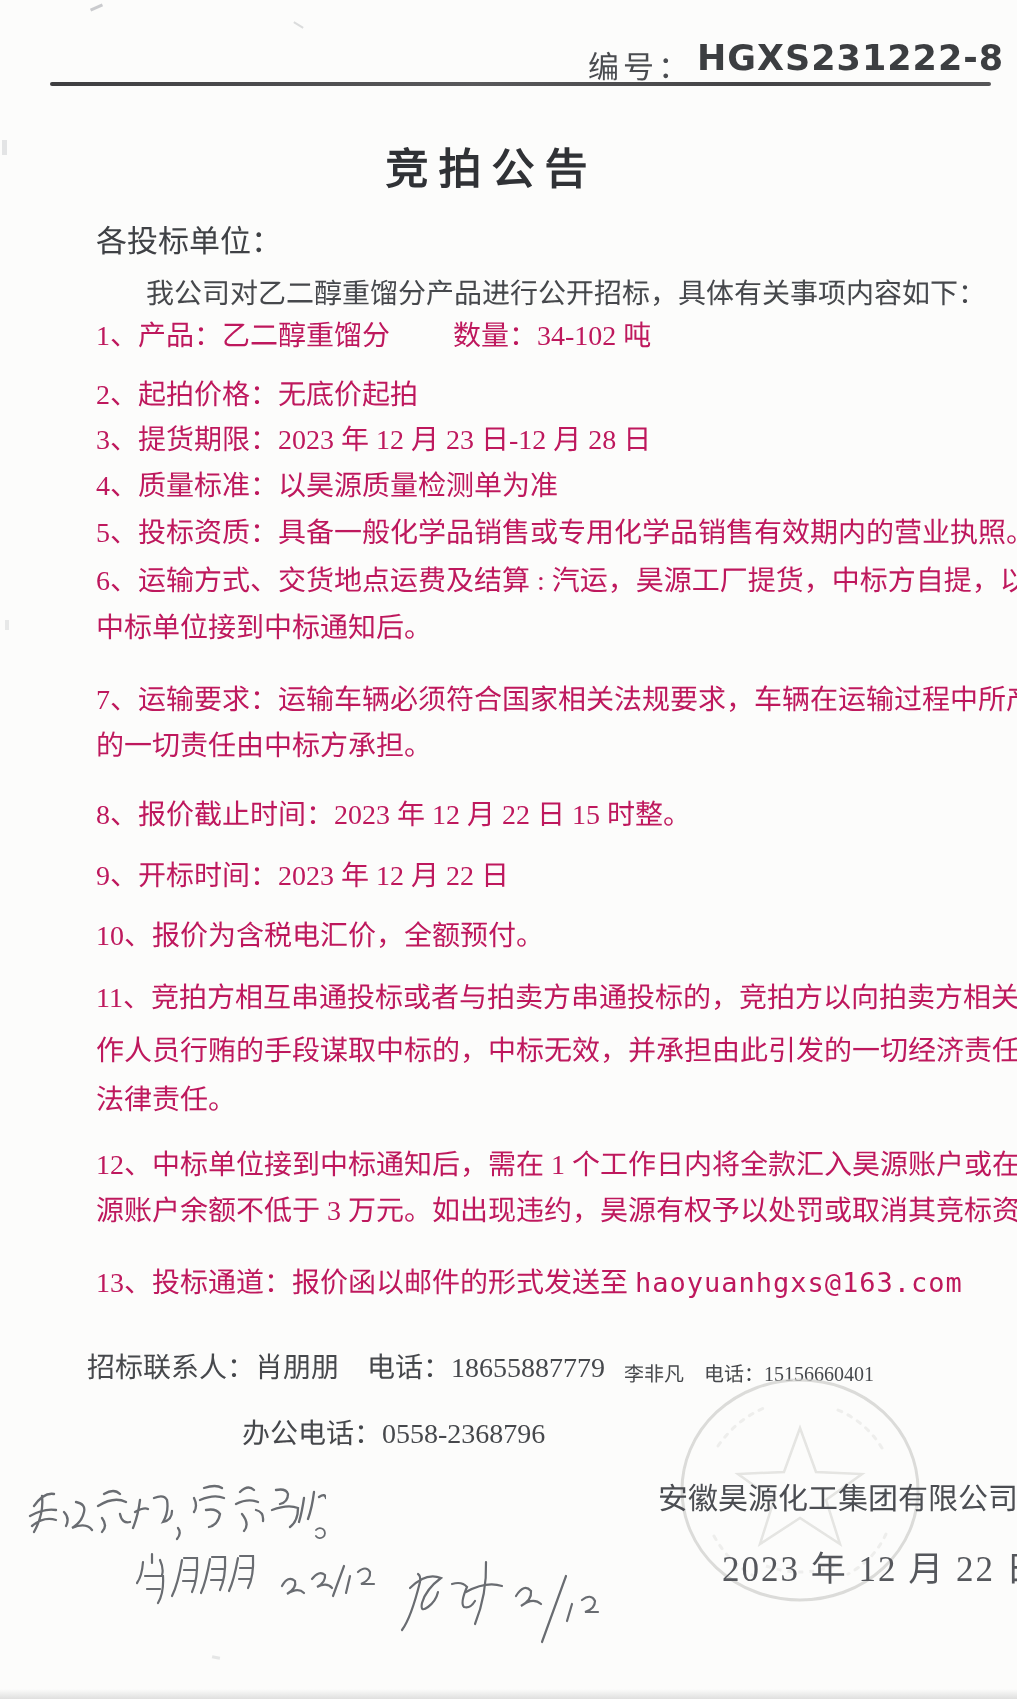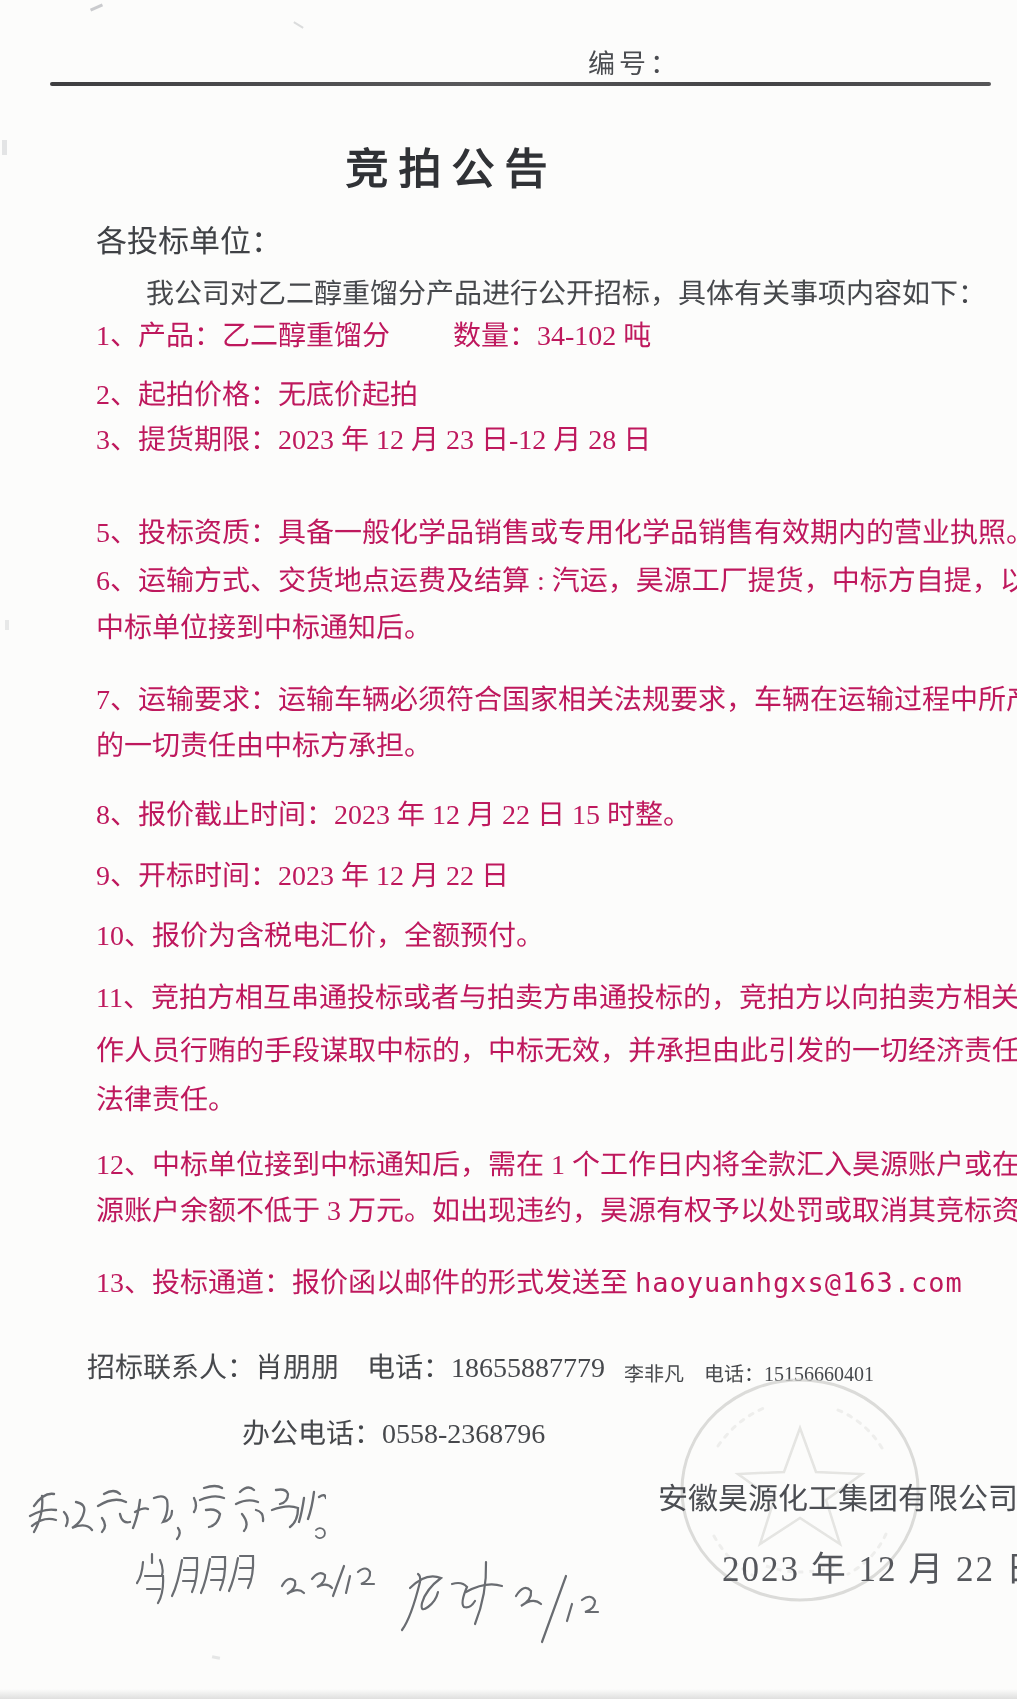--- a/index.html
+++ b/index.html
@@ -7,36 +7,36 @@
     position:relative;
     width:1017px;height:1699px;
     margin:0 auto;
     background:#fcfcfb;
     overflow:hidden;
     font-family:"Liberation Serif","DejaVu Serif",serif;
     color:#46484c;
   }
   .abs{position:absolute;white-space:pre;}
   .doc-number-label{
-    top:42px;left:588px;font-size:27px;letter-spacing:4px;color:#4a4c50;
+    top:42px;left:588px;font-size:31px;letter-spacing:4px;color:#4a4c50;
   }
   .doc-number{
     top:38px;left:697px;
     font-family:"DejaVu Sans","Liberation Sans",sans-serif;
     font-weight:bold;font-size:35px;letter-spacing:1px;color:#3c3e41;
   }
   .rule{
     position:absolute;top:82px;left:50px;width:941px;height:4px;
     background:linear-gradient(90deg,#3e3e40 0%,#59595b 45%,#434345 75%,#565658 100%);
     border-radius:2px;
   }
   .title{
     top:134px;left:0;width:885px;text-align:center;text-indent:18px;
     font-size:43px;font-weight:bold;letter-spacing:10px;color:#303236;
-    white-space:pre;position:absolute;
+    white-space:pre;position:absolute;padding-left:40px;
   }
   .salutation{top:216px;left:96px;font-size:31px;color:#3f4145;}
   .intro{top:271px;left:146px;font-size:28px;}
   .doc-line{font-size:28px;left:96px;line-height:30px;color:#be185d;}
   .contact-left{top:1345px;left:87px;font-size:28px;}
   .contact-right{top:1343px;left:624px;font-size:20px;margin-top:15px;}
   .office-line{top:1411px;left:242px;font-size:28px;}
   .company-line{top:1474px;left:658px;font-size:30px;color:#4b4d52;z-index:3;}
   .date-line{top:1540px;left:722px;font-size:35px;letter-spacing:2px;color:#55575c;z-index:3;}
   .email{font-family:"DejaVu Sans Mono","Liberation Mono",monospace;font-size:27px;letter-spacing:1px;}
@@ -47,30 +47,32 @@
     position:absolute;left:0;bottom:0;width:100%;height:10px;
     background:linear-gradient(0deg,rgba(90,90,92,.18),rgba(90,90,92,0));
   }
 </style>
 </head>
 <body>
 
 <div class="page">
 
   <span class="abs doc-number-label">编号：</span>
+  <span class="abs doc-number">HGXS231222-8</span>
   <div class="rule"></div>
 
   <div class="title">竞拍公告</div>
 
   <div class="abs intro">我公司对乙二醇重馏分产品进行公开招标，具体有关事项内容如下：</div>
   <div class="abs salutation">各投标单位：</div>
 
   <div class="abs doc-line" style="top:321px">1、产品：乙二醇重馏分　　 数量：34-102 吨</div>
   <div class="abs doc-line" style="top:380px">2、起拍价格：无底价起拍</div>
   <div class="abs doc-line" style="top:425px">3、提货期限：2023 年 12 月 23 日-12 月 28 日</div>
+  <div class="abs doc-line" style="top:471px">4、质量标准：以昊源质量检测单为准</div>
   <div class="abs doc-line" style="top:518px">5、投标资质：具备一般化学品销售或专用化学品销售有效期内的营业执照。</div>
   <div class="abs doc-line" style="top:566px">6、运输方式、交货地点运费及结算 : 汽运，昊源工厂提货，中标方自提，以</div>
   <div class="abs doc-line" style="top:613px">中标单位接到中标通知后。</div>
   <div class="abs doc-line" style="top:685px">7、运输要求：运输车辆必须符合国家相关法规要求，车辆在运输过程中所产生</div>
   <div class="abs doc-line" style="top:731px">的一切责任由中标方承担。</div>
   <div class="abs doc-line" style="top:800px">8、报价截止时间：2023 年 12 月 22 日 15 时整。</div>
   <div class="abs doc-line" style="top:861px">9、开标时间：2023 年 12 月 22 日</div>
   <div class="abs doc-line" style="top:921px">10、报价为含税电汇价，全额预付。</div>
   <div class="abs doc-line" style="top:983px">11、竞拍方相互串通投标或者与拍卖方串通投标的，竞拍方以向拍卖方相关工</div>
   <div class="abs doc-line" style="top:1036px">作人员行贿的手段谋取中标的，中标无效，并承担由此引发的一切经济责任和</div>

